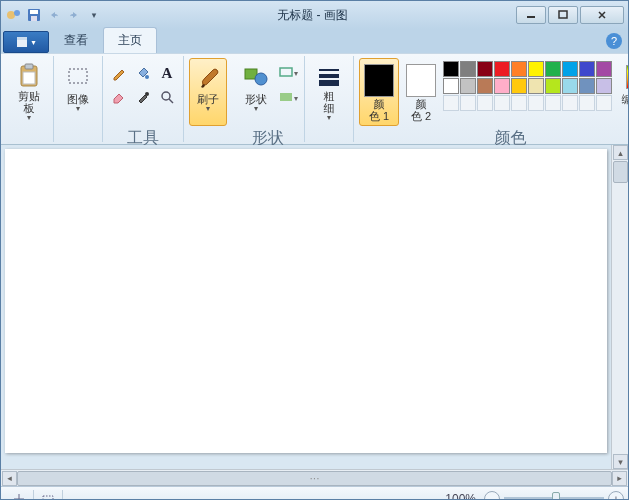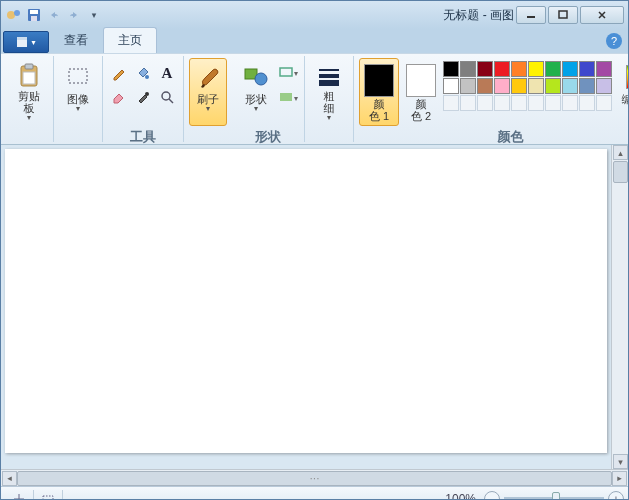--- a/index.html
+++ b/index.html
@@ -1,36 +1,36 @@
 <!DOCTYPE html>
 <html><head>
 <meta charset="utf-8">
 <style>
 * { margin:0; padding:0; box-sizing:border-box; font-family:"Microsoft YaHei","Segoe UI",sans-serif; font-size:12px; }
 body { background:#bcd4e8; width:629px; height:500px; overflow:hidden; border:1px solid #5a7fa5; }
 
 .titlebar { height:28px; background:linear-gradient(#d5e5f3,#bcd4e8); display:flex; align-items:center; padding:0 4px; }
 .titlebar .qat { display:flex; gap:2px; align-items:center; }
 .titlebar .qat .q { width:18px; height:18px; display:flex; align-items:center; justify-content:center; }
-.titlebar .title { flex:1; text-align:right; padding-left:8px; color:#1a2f45; }
+.titlebar .title { flex:1; text-align:center; padding-left:8px; color:#1a2f45; }
 .titlebar .winbtns { display:flex; gap:0; }
 .titlebar .wb { width:30px; height:18px; background:linear-gradient(#e8f0f8,#c8dbe8); border:1px solid #8aa5ba; border-radius:2px; margin-left:2px; display:flex; align-items:center; justify-content:center; color:#333; }
 .titlebar .wb.close { width:44px; background:linear-gradient(#e8f0f8,#c8dbe8); }
 
 .tabrow { height:24px; display:flex; align-items:flex-end; padding-left:2px; position:relative; }
 .filetab { width:46px; height:22px; background:linear-gradient(#3a7cc4,#2159a3); border:1px solid #1a4a8a; border-radius:2px; display:flex; align-items:center; justify-content:center; }
 .filetab svg { margin-right:3px; }
 .tab { padding:4px 14px; color:#2a3f55; border:1px solid transparent; border-bottom:none; border-radius:3px 3px 0 0; }
 .tab.active { background:#eef5fb; border-color:#a8c0d8; }
 .helpbtn { position:absolute; right:6px; top:4px; width:16px; height:16px; border-radius:50%; background:#4a8fd6; color:white; display:flex; align-items:center; justify-content:center; font-size:11px; }
 
 .ribbon { height:92px; background:linear-gradient(#f4f8fc,#e2ecf5); border-top:1px solid #c8d8e6; border-bottom:1px solid #a8c0d0; display:flex; padding:2px 4px; }
 .group { display:flex; flex-direction:column; align-items:center; border-right:1px solid #c0d4e4; padding:0 5px; }
 .group .items { flex:1; display:flex; align-items:flex-start; gap:2px; padding-top:2px; }
-.group .glabel { font-size:13px; color:#5a7085; height:14px;font-weight:bold; }
+.group .glabel { font-size:16px; color:#5a7085; height:14px; }
 
 .bigbtn { display:flex; flex-direction:column; align-items:center; padding:3px 4px; border:1px solid transparent; border-radius:3px; min-width:36px; height:68px; justify-content:flex-start; }
 .bigbtn.sel { background:linear-gradient(#fff0c8,#ffd66b); border-color:#e0a030; }
 .bigbtn .ic { width:28px; height:30px; display:flex; align-items:center; justify-content:center; }
 .bigbtn .lbl { font-size:11px; color:#333; margin-top:1px; line-height:12px; text-align:center; }
 .bigbtn .dd { font-size:8px; color:#555; line-height:8px; }
 
 .smallgrid { display:grid; grid-template-columns:repeat(3,22px); grid-template-rows:repeat(2,22px); gap:2px; padding-top:4px; }
 .sb { width:22px; height:22px; display:flex; align-items:center; justify-content:center; border:1px solid transparent; border-radius:2px; }
 

